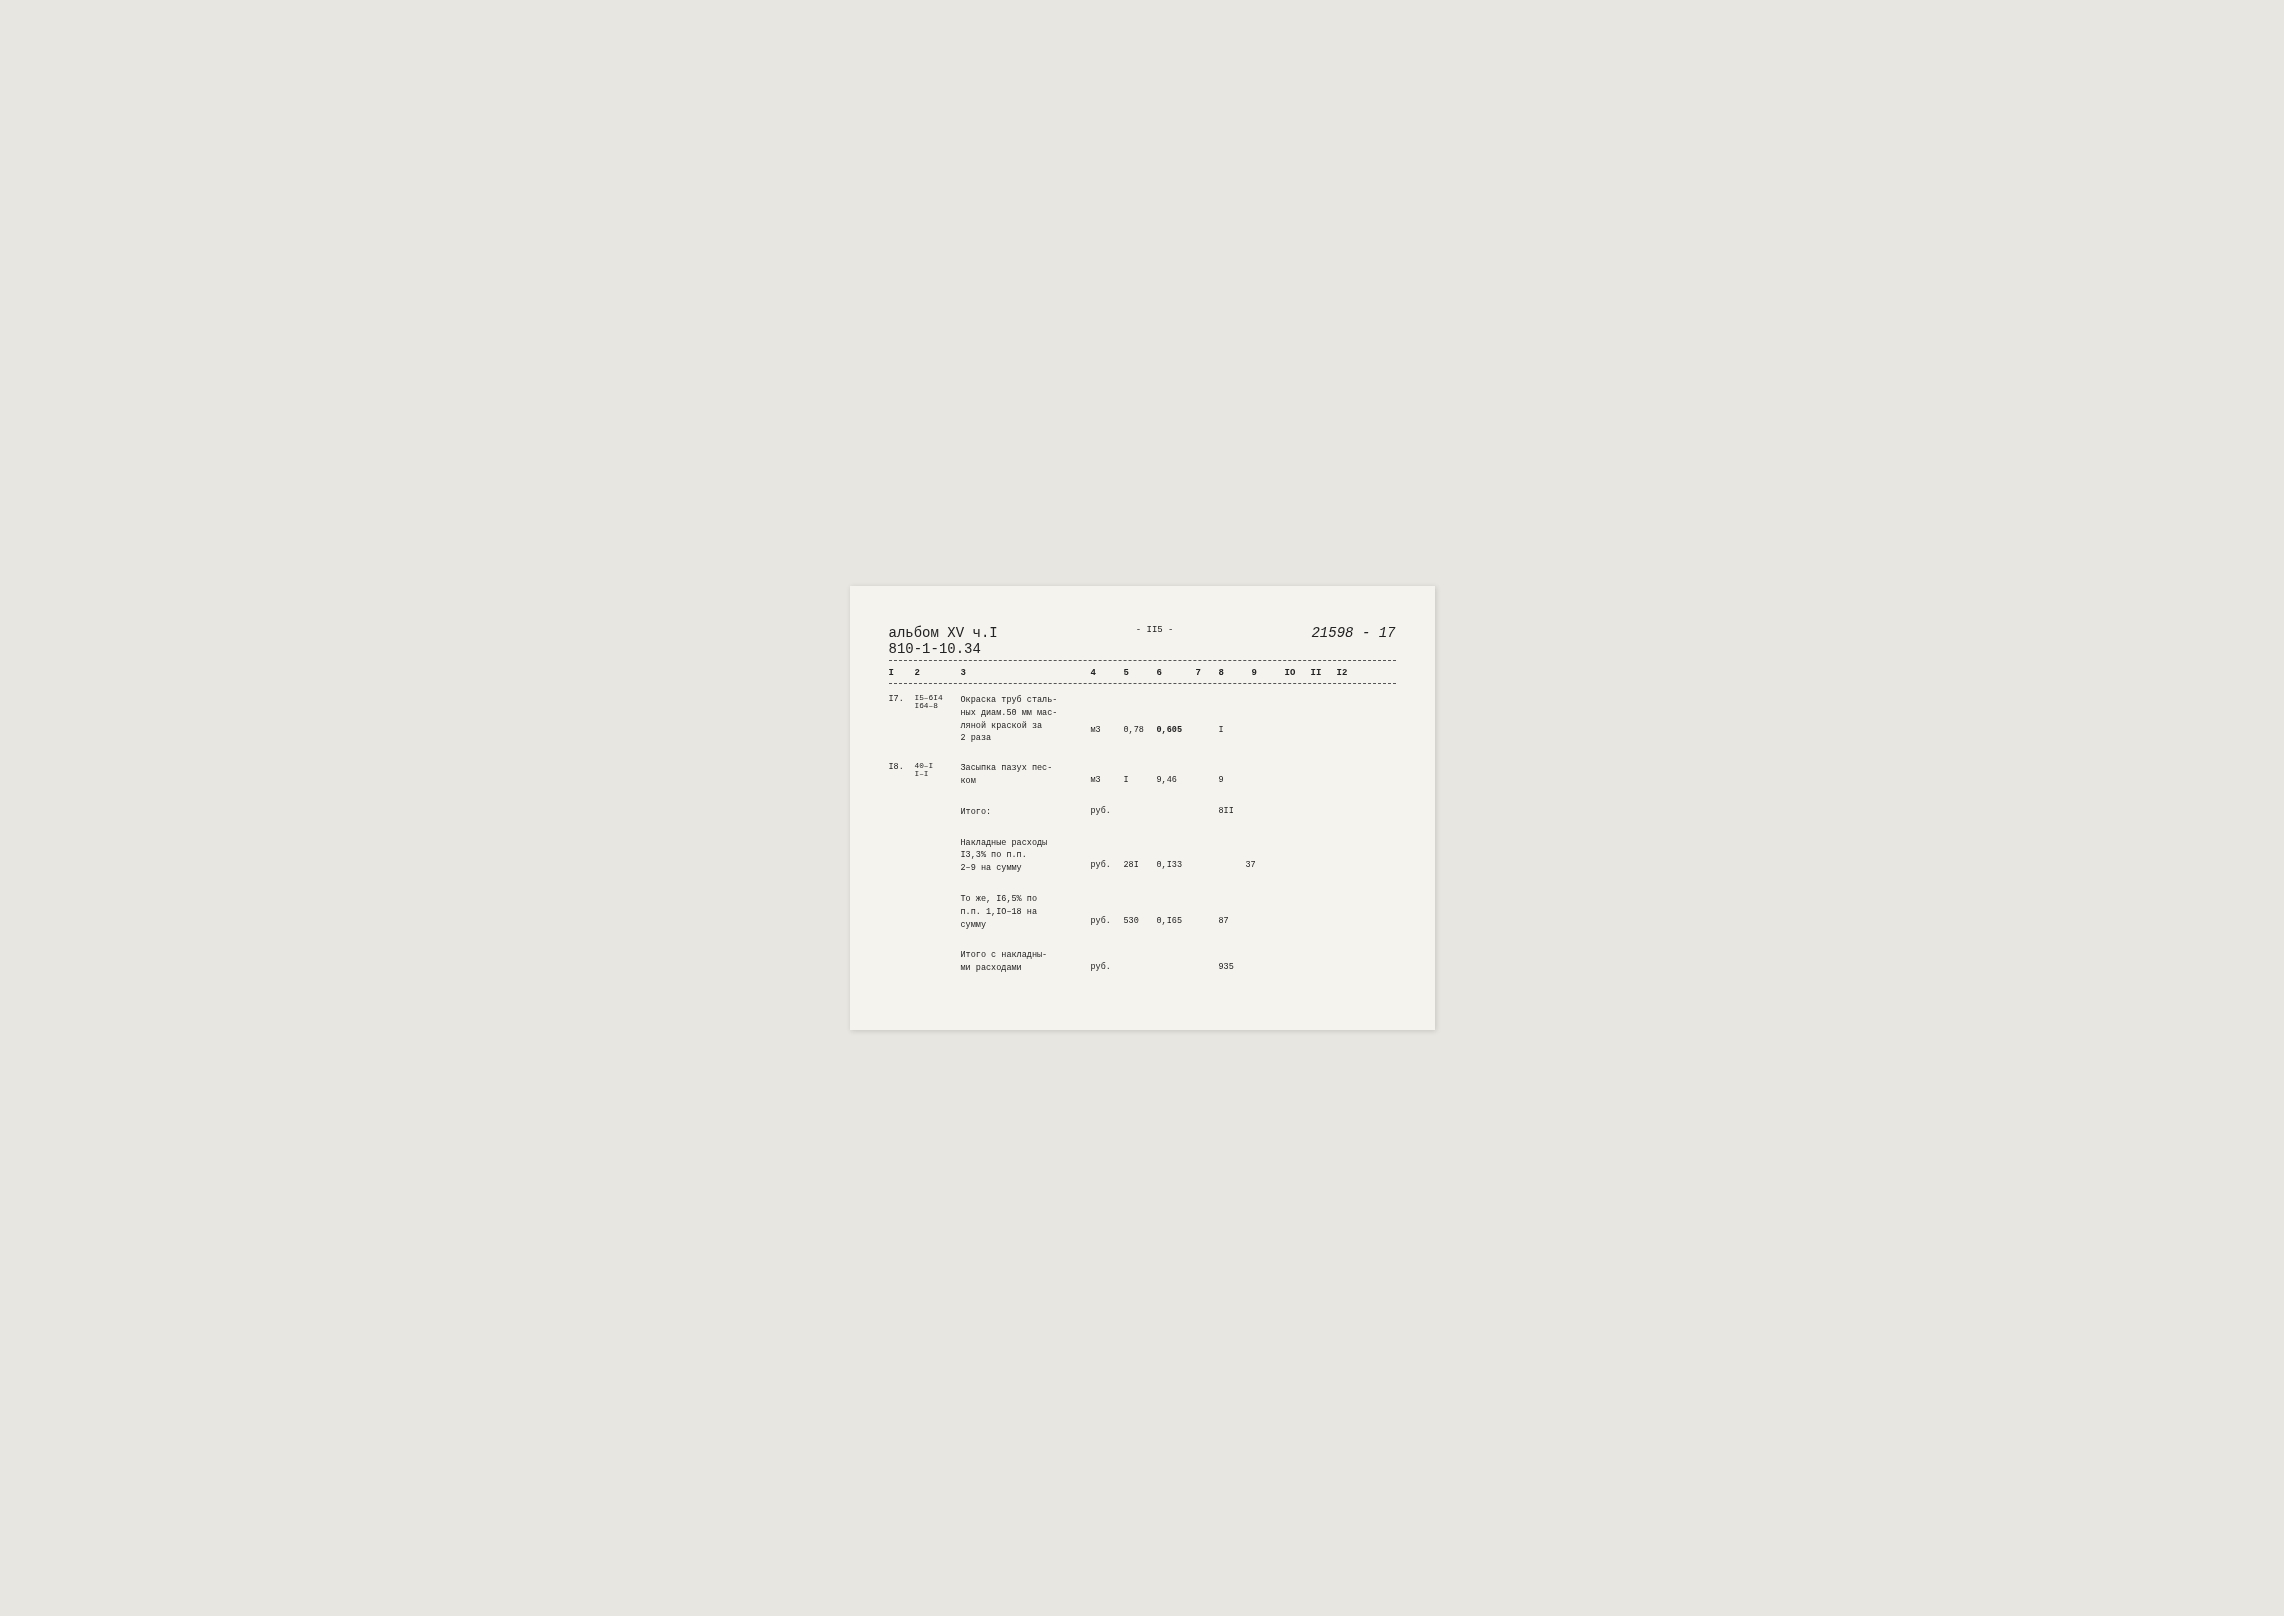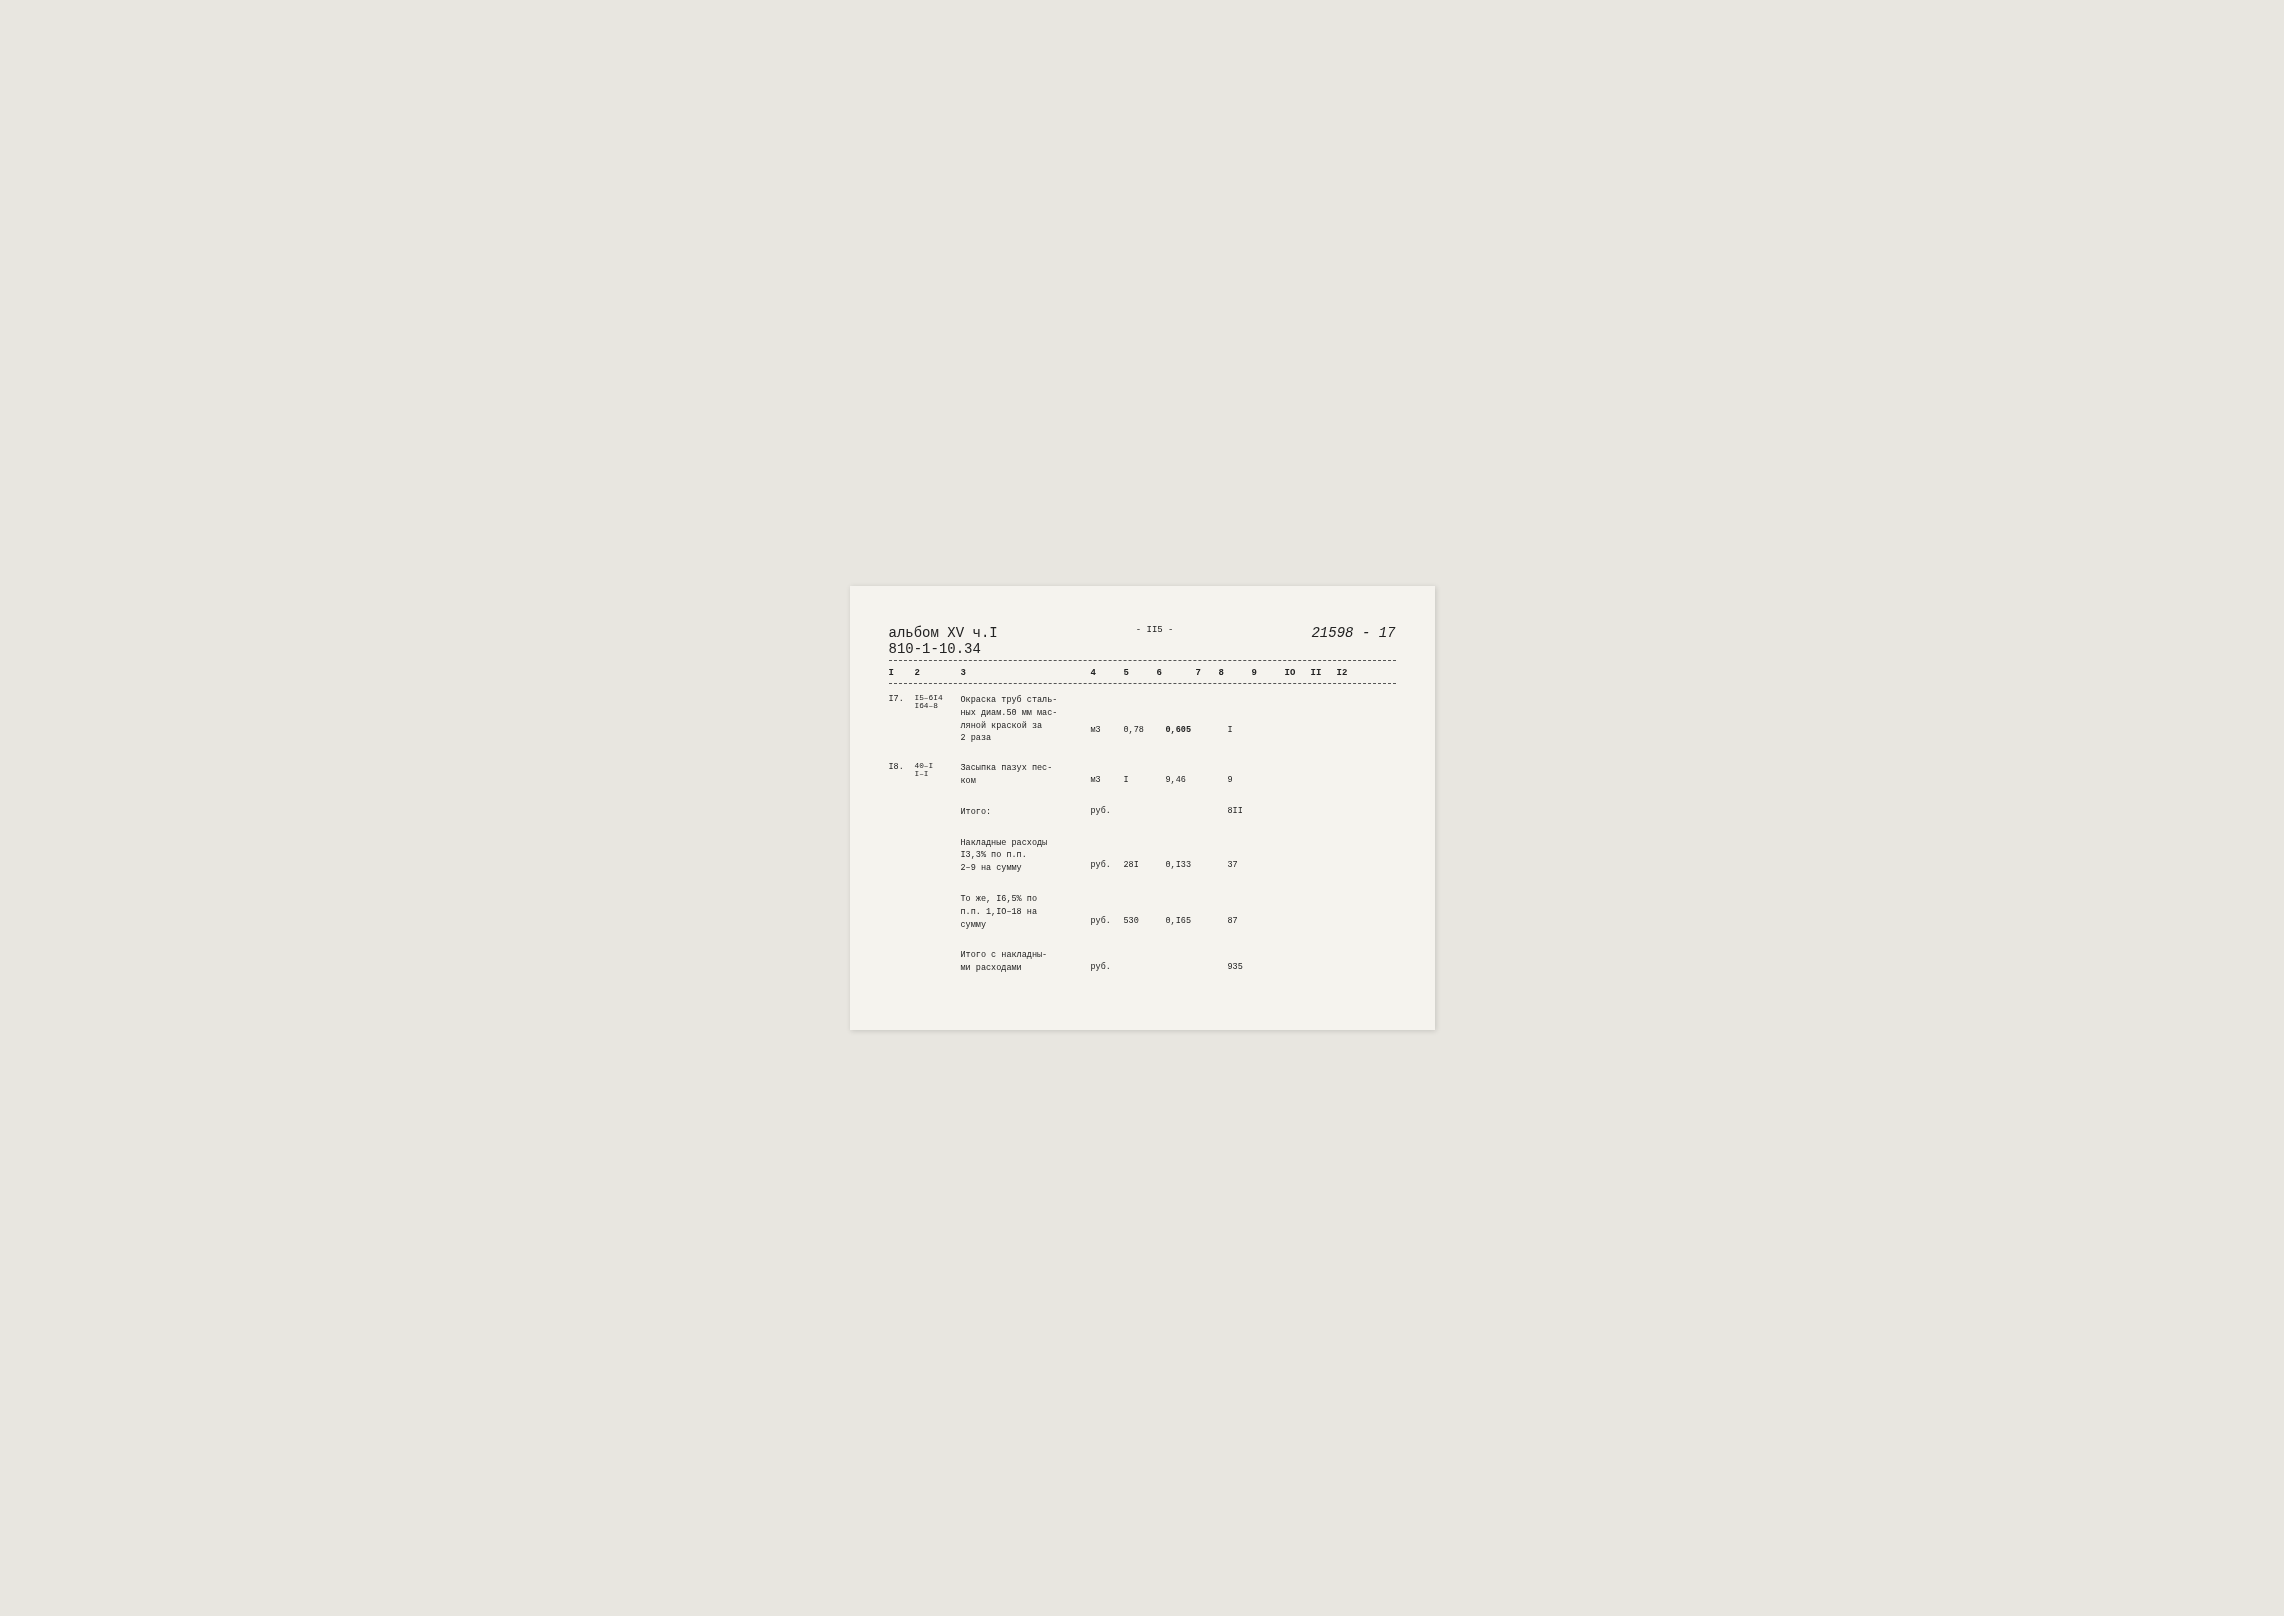--- a/index.html
+++ b/index.html
@@ -90,21 +90,21 @@
       align-items: flex-start;
       padding: 2.6px 0;
       font-size: 8.5px;
       color: #222;
     }
 
     .cell-1  { width: 26px; flex-shrink: 0; }
     .cell-2  { width: 46px; flex-shrink: 0; font-size: 7.8px; }
     .cell-3  { width: 130px; flex-shrink: 0; font-size: 8.5px; line-height: 1.5; }
     .cell-4  { width: 33px; flex-shrink: 0; }
-    .cell-5  { width: 42px; flex-shrink: 0; }
+    .cell-5  { width: 33px; flex-shrink: 0; }
     .cell-6  { width: 39px; flex-shrink: 0; }
     .cell-7  { width: 23px; flex-shrink: 0; }
     .cell-8  { width: 33px; flex-shrink: 0; }
     .cell-9  { width: 33px; flex-shrink: 0; }
     .cell-10 { width: 26px; flex-shrink: 0; }
     .cell-11 { width: 26px; flex-shrink: 0; }
     .cell-12 { width: 26px; flex-shrink: 0; }
   </style>
 </head>
 <body>
@@ -187,21 +187,21 @@
     <div class="data-row" style="margin-top:13px;">
       <div class="cell-1"></div>
       <div class="cell-2"></div>
       <div class="cell-3" style="white-space:pre-line;">Накладные расходы
 I3,3% по п.п.
 2–9 на сумму</div>
       <div class="cell-4" style="margin-top:23.4px;">руб.</div>
       <div class="cell-5" style="margin-top:23.4px;">28I</div>
       <div class="cell-6" style="margin-top:23.4px;">0,I33</div>
       <div class="cell-7" style="margin-top:23.4px;"></div>
-      <div class="cell-8" style="margin-top:23.4px;">37</div>
+      <div class="cell-8" style="margin-top:23.4px;margin-left:27px;">37</div>
     </div>
 
     <div class="data-row" style="margin-top:13px;">
       <div class="cell-1"></div>
       <div class="cell-2"></div>
       <div class="cell-3" style="white-space:pre-line;">То же, I6,5% по
 п.п. 1,IO–18 на
 сумму</div>
       <div class="cell-4" style="margin-top:23.4px;">руб.</div>
       <div class="cell-5" style="margin-top:23.4px;">530</div>

